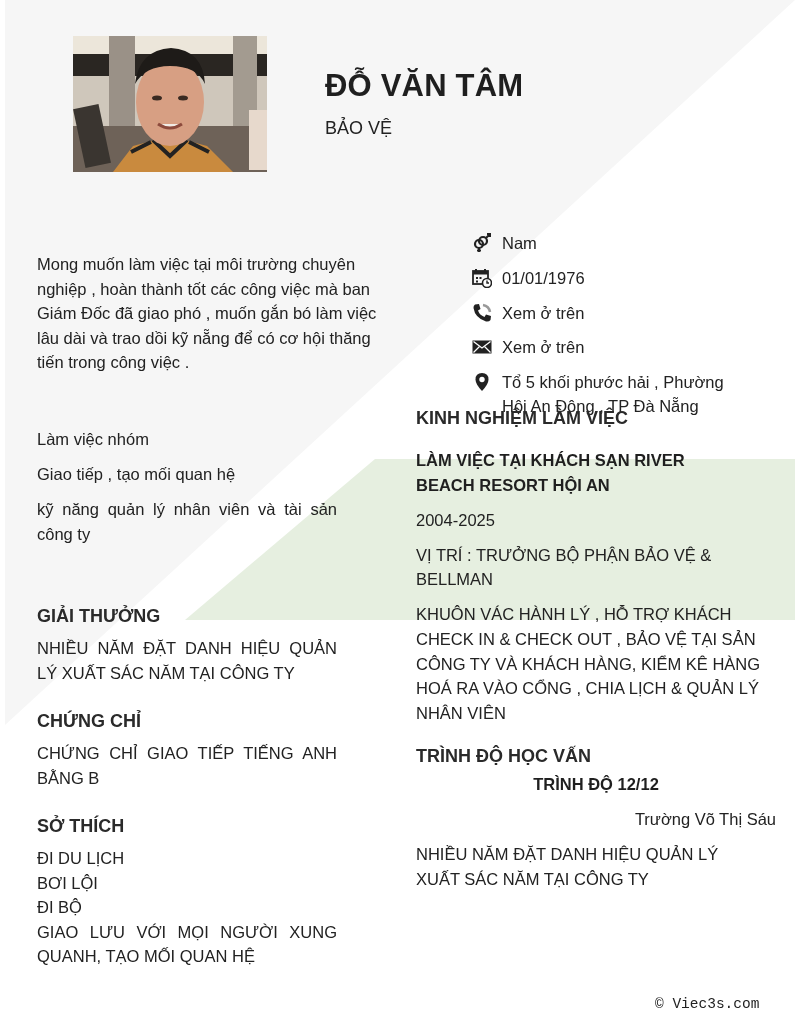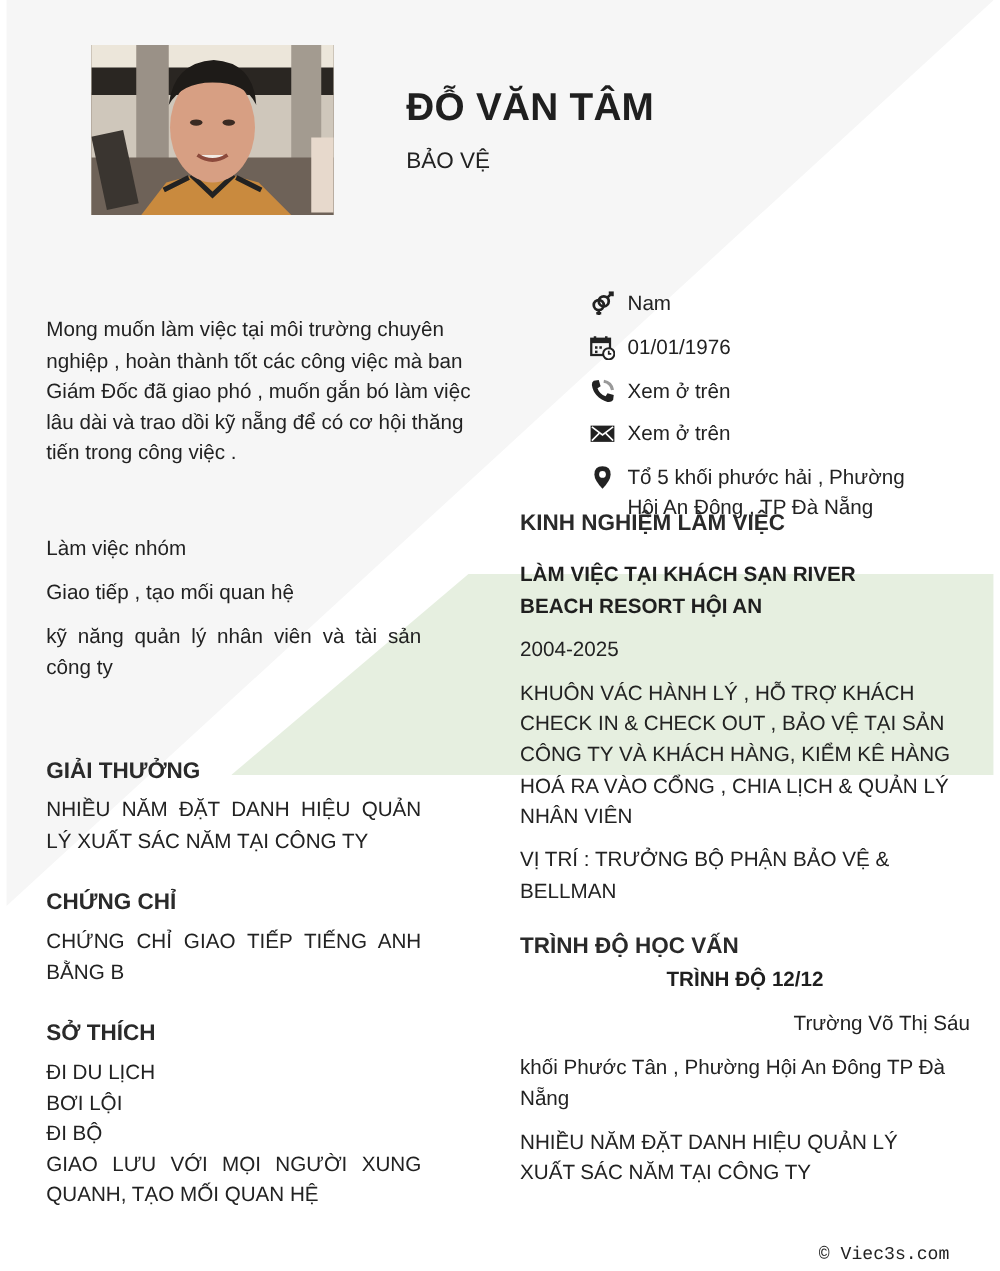--- a/index.html
+++ b/index.html
@@ -169,25 +169,24 @@
     <div class="body-text">BƠI LỘI</div>
     <div class="body-text">ĐI BỘ</div>
     <div class="body-text justify">GIAO LƯU VỚI MỌI NGƯỜI XUNG QUANH, TẠO MỐI QUAN HỆ</div>
   </div>
 </div>
 
 <div class="layer right-col" style="top:408px;">
   <div class="sec-title">KINH NGHIỆM LÀM VIỆC</div>
   <div class="bold-sub" style="margin-top:19px;width:330px;">LÀM VIỆC TẠI KHÁCH SẠN RIVER BEACH RESORT HỘI AN</div>
   <div class="body-text" style="margin-top:10.5px;">2004-2025</div>
+  <div class="body-text" style="margin-top:10.5px;width:300px;">VỊ TRÍ : TRƯỞNG BỘ PHẬN BẢO VỆ &amp; BELLMAN</div>
   <div class="body-text" style="margin-top:10.5px;width:362px;">KHUÔN VÁC HÀNH LÝ , HỖ TRỢ KHÁCH CHECK IN &amp; CHECK OUT , BẢO VỆ TẠI SẢN CÔNG TY VÀ KHÁCH HÀNG, KIỂM KÊ HÀNG HOÁ RA VÀO CỔNG , CHIA LỊCH &amp; QUẢN LÝ NHÂN VIÊN</div>
-  <div class="body-text" style="margin-top:10.5px;width:300px;">VỊ TRÍ : TRƯỞNG BỘ PHẬN BẢO VỆ &amp; BELLMAN</div>
 </div>
 
 <div class="layer right-col" style="top:746px;">
   <div class="sec-title">TRÌNH ĐỘ HỌC VẤN</div>
   <div class="bold-sub" style="margin-top:5px;text-align:center;">TRÌNH ĐỘ 12/12</div>
   <div class="body-text" style="margin-top:10.5px;text-align:right;">Trường Võ Thị Sáu</div>
-  <div class="body-text" style="margin-top:10.5px;width:350px;">khối Phước Tân , Phường Hội An Đông TP Đà Nẵng</div>
   <div class="body-text" style="margin-top:10.5px;width:350px;">NHIỀU NĂM ĐẶT DANH HIỆU QUẢN LÝ XUẤT SÁC NĂM TẠI CÔNG TY</div>
 </div>
 
 <div class="layer footer">© Viec3s.com</div>
 
 </body></html>

